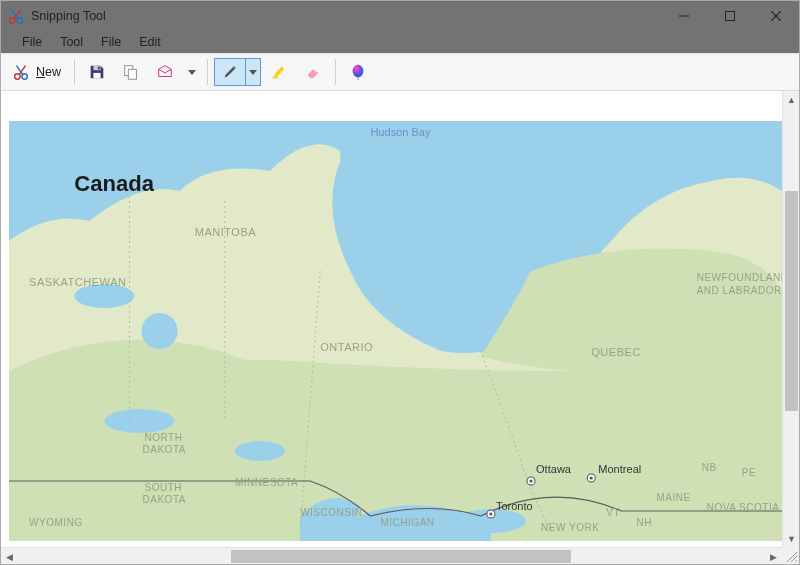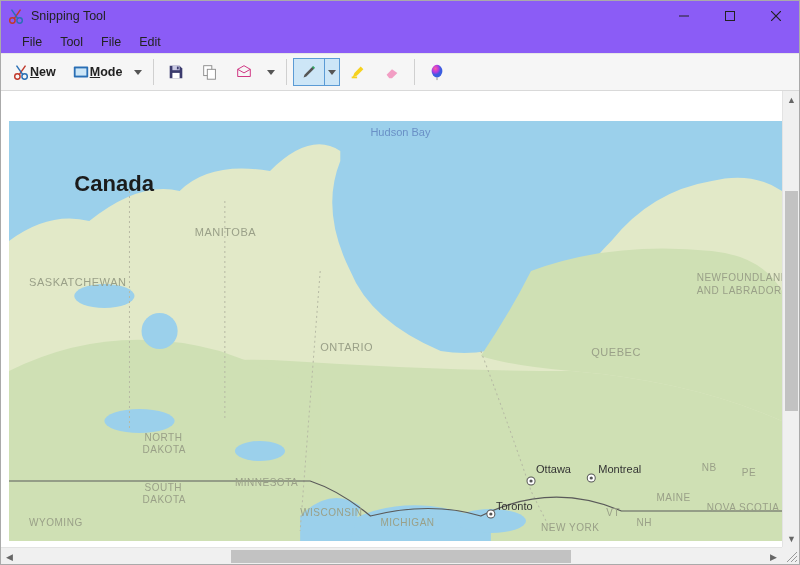--- a/index.html
+++ b/index.html
@@ -1,32 +1,32 @@
 <!DOCTYPE html>
 <html><head>
 <meta charset="utf-8">
 <style>
   * { box-sizing: border-box; }
   html,body { margin:0; padding:0; font-family: "Segoe UI", Tahoma, sans-serif; font-size:13px; color:#222; background:#fff; }
-  #app { width:800px; height:565px; border:1px solid #aaa; display:flex; flex-direction:column; position:relative; background:#8b5cf6;}
+  #app { width:800px; height:565px; border:1px solid #aaa; display:flex; flex-direction:column; position:relative; background:#737373;}
   
   .titlebar { height:30px; display:flex; align-items:center; padding:0 0 0 6px; }
   .titlebar .app-icon { width:18px; height:18px; margin-right:6px; display:flex; align-items:center; justify-content:center;}
   .titlebar .title { flex:0 0 auto; font-size:12.5px; }
   .titlebar .spacer { flex:1; }
   .win-btns { display:flex; height:30px; }
   .win-btn { width:46px; height:30px; display:flex; align-items:center; justify-content:center; }
   .win-btn svg { width:10px; height:10px; }
   
   .menubar { height:22px; display:flex; align-items:center; padding:0 12px; }
   .menuitem { padding:2px 9px; font-size:12.5px; cursor:default;}
   
   .toolbar { height:38px; background:#f6f6f6; border-top:1px solid #e6e6e6; border-bottom:1px solid #d9d9d9; display:flex; align-items:center; padding:0 4px; gap:2px;}
   .tb-group { display:flex; align-items:center; }
-  .tb-btn { height:28px; display:flex; align-items:center; padding:0 6px; border:1px solid transparent; background:transparent; font-weight:bold;}
+  .tb-btn { height:28px; display:flex; align-items:center; padding:0 6px; border:1px solid transparent; background:transparent; gap:6px;}
   .tb-btn.sel-split-main { background:#cde6f7; border:1px solid #5b9bd5; border-right:none;}
   .tb-btn.sel-split-arrow { background:#cde6f7; border:1px solid #5b9bd5; padding:0 3px;}
   .tb-btn .lbl { font-size:12.5px; }
   .tb-btn .lbl u { text-decoration: underline; }
   .sep { width:1px; height:26px; background:#d0d0d0; margin:0 4px;}
   .icon-box { width:18px; height:18px; display:flex; align-items:center; justify-content:center;}
   
   .content-shell { flex:1; position:relative; overflow:hidden; background:#fff;}
   .vscroll { position:absolute; right:0; top:0; bottom:17px; width:17px; background:#f0f0f0; border-left:1px solid #e3e3e3;}
   .vscroll .varrow { position:absolute; left:0; width:17px; height:17px; display:flex; align-items:center; justify-content:center;}
@@ -103,34 +103,20 @@
               <circle cx="6" cy="15" r="3" stroke="#c0392b"></circle>
               <circle cx="14" cy="15" r="3" stroke="#2a6fb5"></circle>
               <path d="M8 13 L15 3" stroke="#c0392b"></path>
               <path d="M12 13 L5 3" stroke="#2a6fb5"></path>
             </g>
           </svg>
       </span>
       <span class="lbl"><u>N</u>ew</span>
     </div>
 
-    <div class="tb-group">
-      <div class="tb-btn">
-        <span class="icon-box">
-          <svg viewBox="0 0 20 20">
-              <rect x="2" y="4" width="16" height="12" rx="1" fill="#2a6fb5"></rect>
-              <rect x="4" y="6" width="12" height="8" fill="#cde6f7"></rect>
-            </svg>
-        </span>
-        <span class="lbl"><u>M</u>ode</span>
-      </div>
-      <div class="tb-btn" style="padding:0 4px">
-          <span class="chev"></span>
-        </div>
-    </div>
 
 
     <div class="sep"></div>
 
     <div class="tb-btn">
       <span class="icon-box">
         <svg viewBox="0 0 20 20">
             <path d="M3 3h11l3 3v11H3z" fill="#3b3b6d"></path>
             <rect x="6" y="3" width="8" height="5" fill="#c9c9e3"></rect>
             <rect x="6" y="11" width="8" height="6" fill="#fff"></rect>

